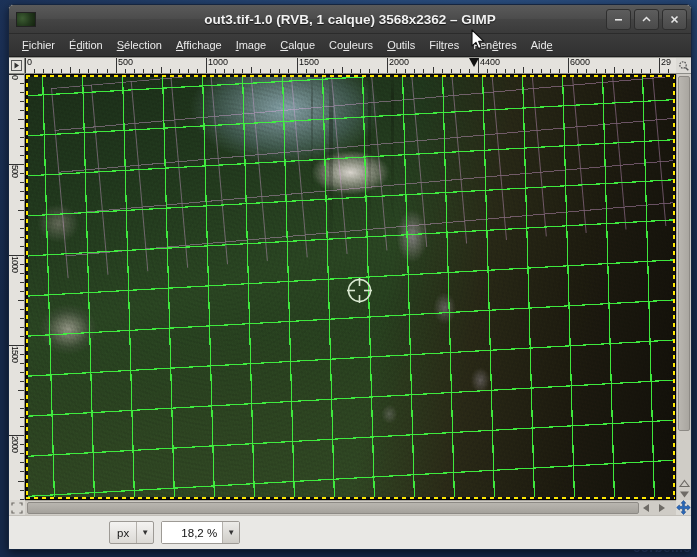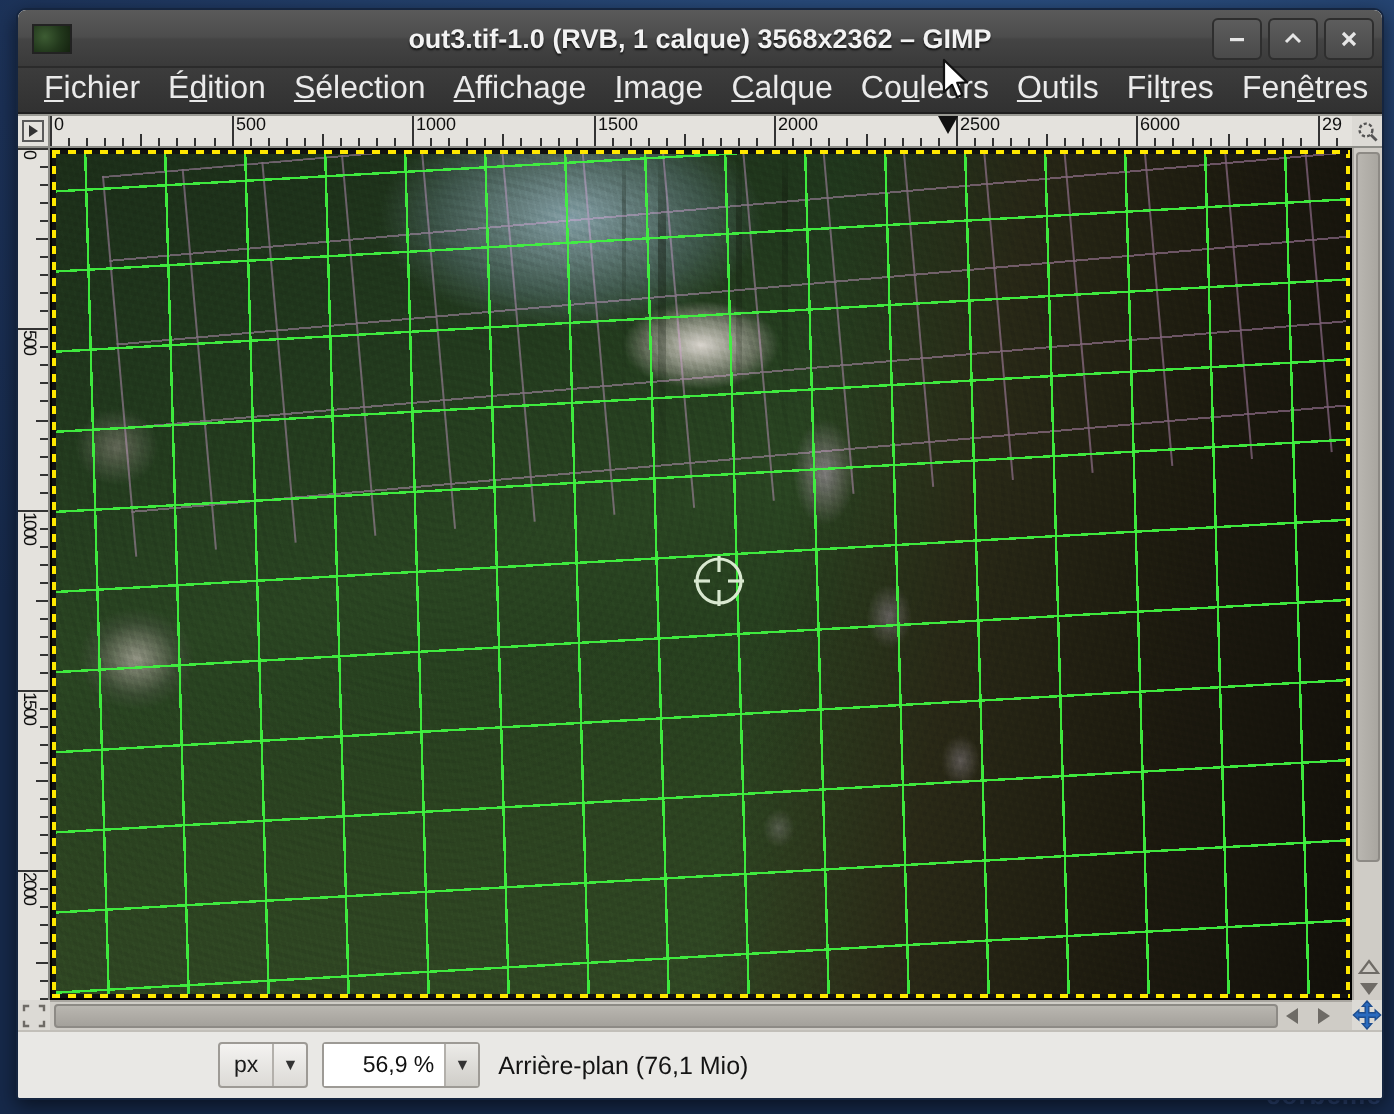--- a/index.html
+++ b/index.html
@@ -91,21 +91,21 @@
   #menubar {
     height: 23px;
     flex: 0 0 23px;
     background: linear-gradient(to bottom,#3c3c3c,#313131);
     border-bottom: 1px solid #1f1f1f;
     display: flex; align-items: center;
     padding-left: 6px;
     position: relative;
   }
   .menu-item {
-    font-size: 16px;
+    font-size: 11px;
     color: #eaeaea;
     padding: 2px 7px;
     cursor: default;
     white-space: nowrap;
   }
   .menu-item u { text-decoration: underline; }
 
   
   #editor {
     flex: 1 1 auto;
@@ -473,21 +473,21 @@
         <div class="tick" style="left: 607px; width: 1px; bottom: 0px; height: 4px;"></div>
         <div class="tick" style="left: 616px; width: 1px; bottom: 0px; height: 4px;"></div>
         <div class="tick" style="left: 625px; width: 1px; bottom: 0px; height: 4px;"></div>
         <div class="tick" style="left: 634px; width: 1px; bottom: 0px; height: 15px;"></div>
         <div class="tick" style="left: 643px; width: 1px; bottom: 0px; height: 4px;"></div>
         <div class="hlabel" style="left: 2px;">0</div>
         <div class="hlabel" style="left: 93px;">500</div>
         <div class="hlabel" style="left: 183px;">1000</div>
         <div class="hlabel" style="left: 274px;">1500</div>
         <div class="hlabel" style="left: 364px;">2000</div>
-        <div class="hlabel" style="left: 455px;">2500</div>
+        <div class="hlabel" style="left: 455px;">4400</div>
         <div class="hlabel" style="left: 545px;">6000</div>
         <div class="hlabel" style="left: 636px;">29</div>
         <div id="ruler-marker" style="left: 444px;"></div>
       </div>
 
     <div id="corner-tr" class="mini-btn">
       <svg width="12" height="12" viewBox="0 0 12 12">
         <circle cx="5" cy="5" r="3.2" fill="none" stroke="#555" stroke-width="1.2" stroke-dasharray="1.6 1.1"></circle>
         <line x1="7.4" y1="7.4" x2="10.3" y2="10.3" stroke="#555" stroke-width="1.4"></line>
       </svg>
@@ -613,23 +613,22 @@
     </div>
 
   </div>
 
   <div id="statusbar">
     <div class="combo" id="unit-combo">
       <div class="cval">px</div>
       <div class="carrow">▼</div>
     </div>
     <div id="zoom-combo">
-      <div id="zoom-value">56,9 %</div>
+      <div id="zoom-value">18,2 %</div>
       <div id="zoom-arrow">▼</div>
     </div>
-    <div id="status-text">Arrière-plan (76,1 Mio)</div>
   </div>
 
 </div>
 
 <svg id="mouse-cursor" style="left:471px; top:29px;" width="15" height="22" viewBox="0 0 15 22">
   <polygon points="1,1 1,17 5,13.4 7.6,19.6 10.2,18.4 7.6,12.4 12.6,12.2" fill="#ffffff" stroke="#111111" stroke-width="1.1" stroke-linejoin="round"></polygon>
 </svg>
 
 </body></html>

